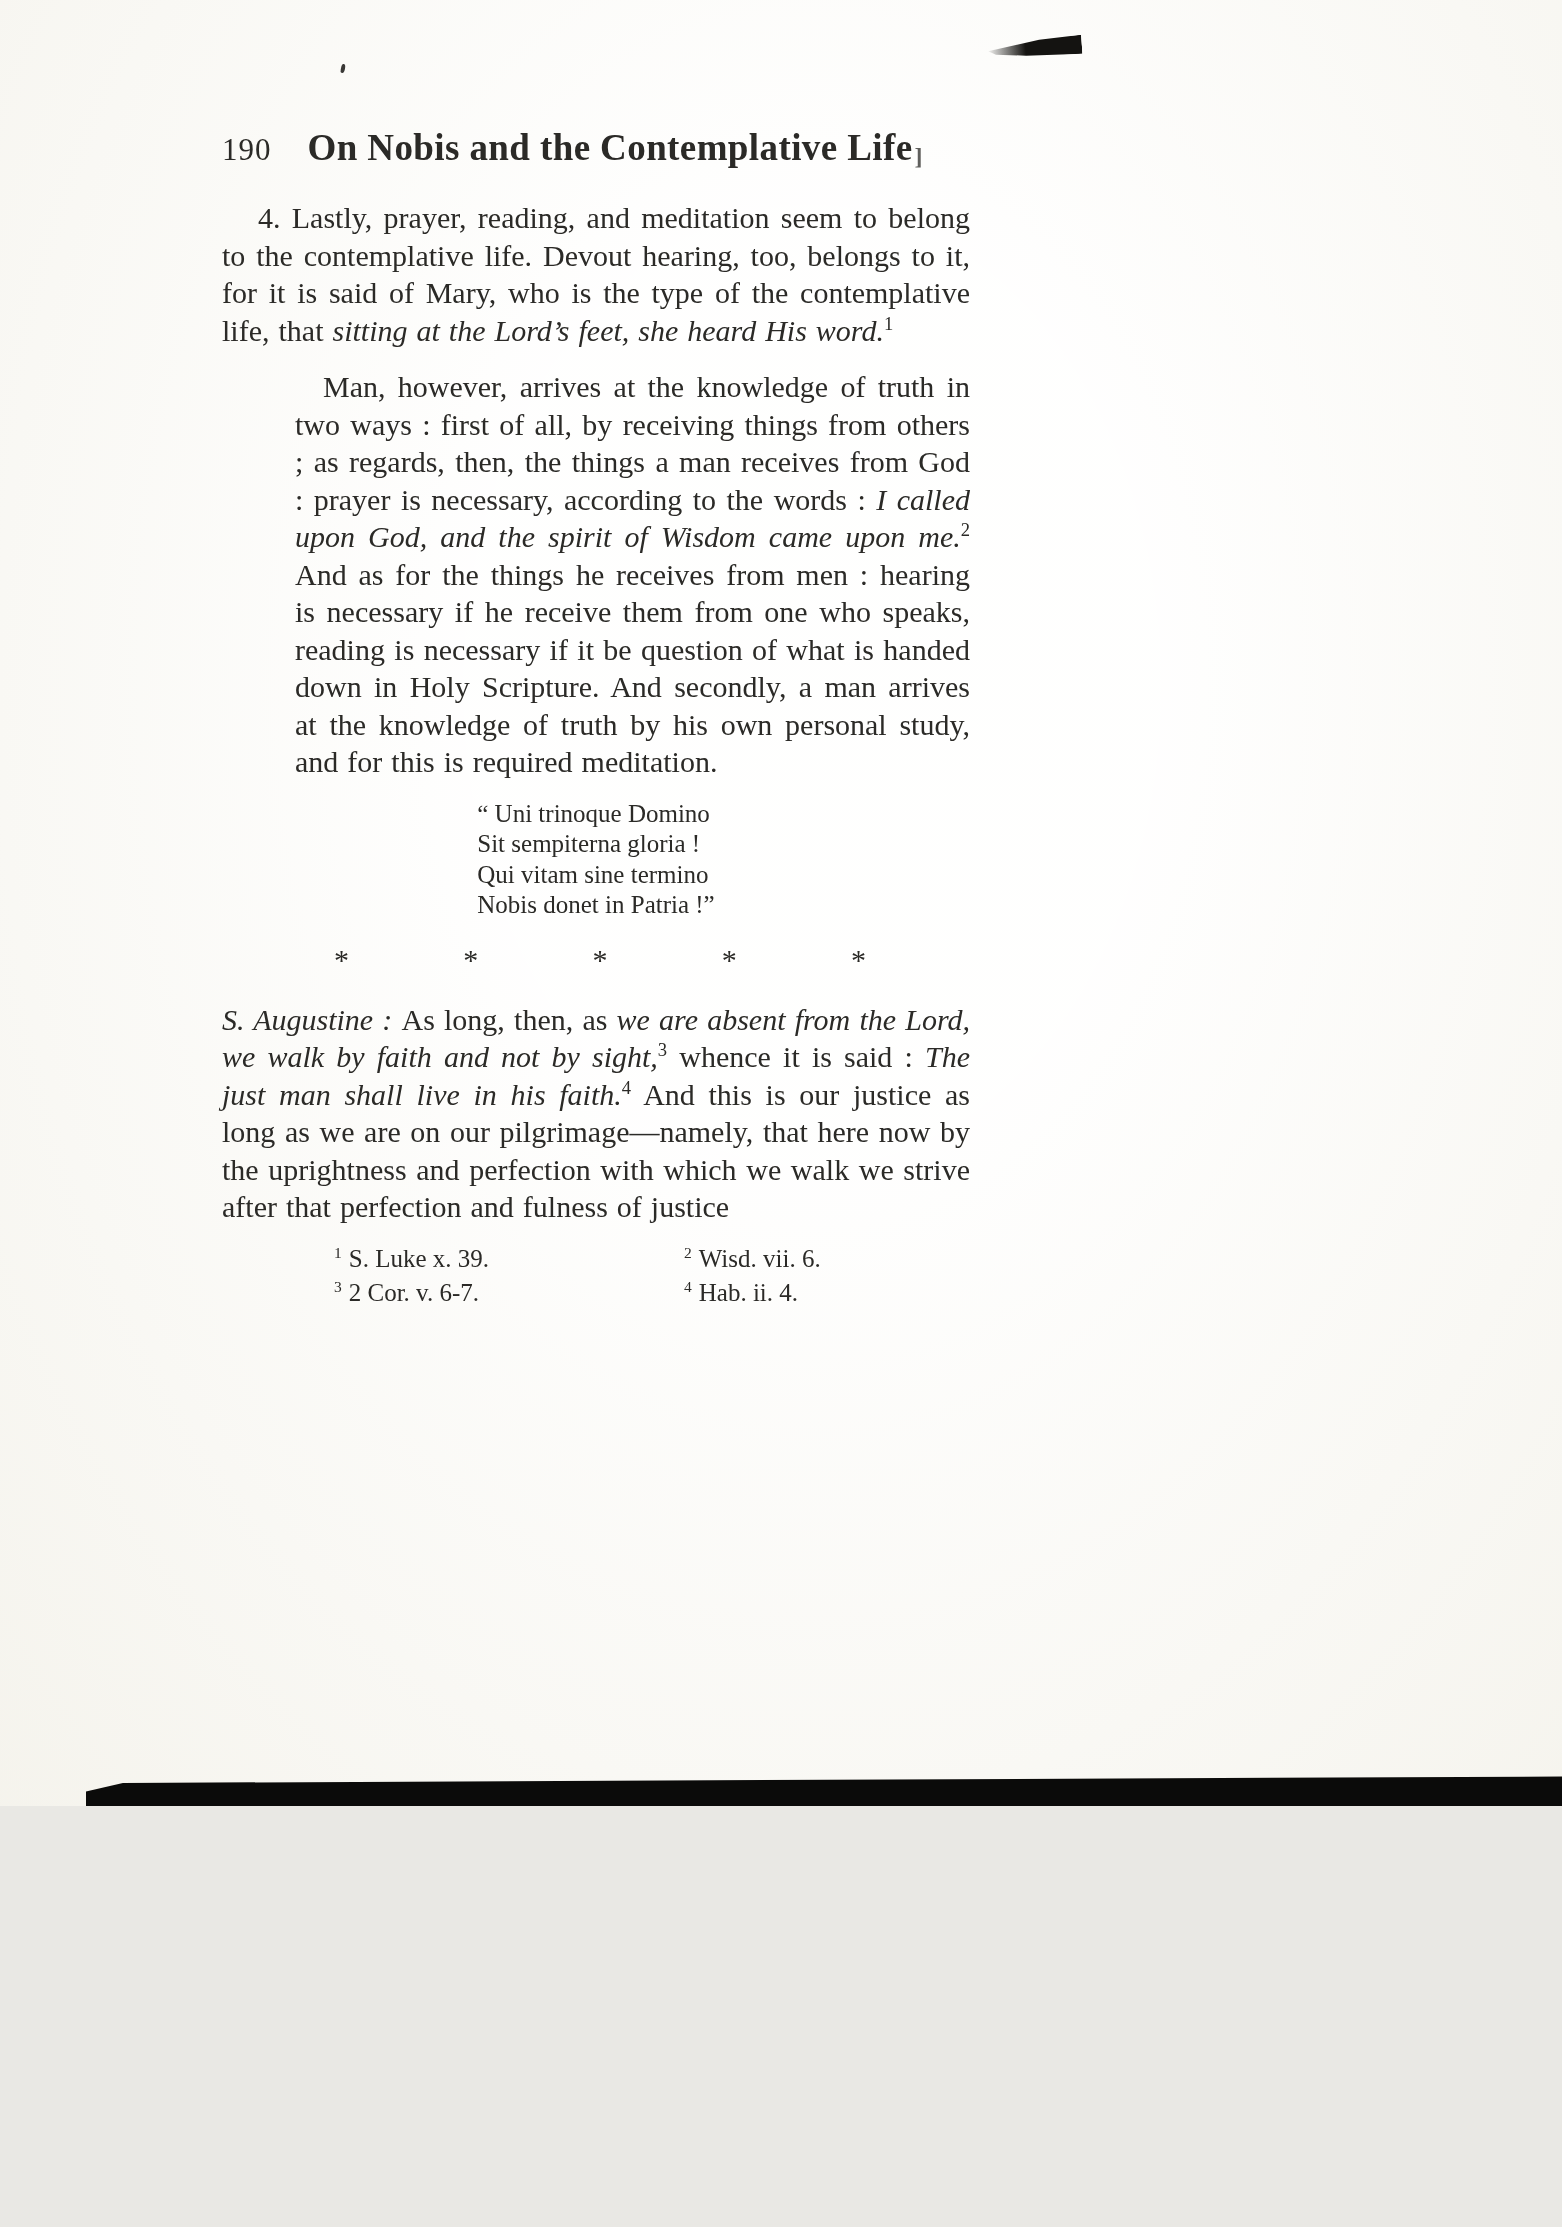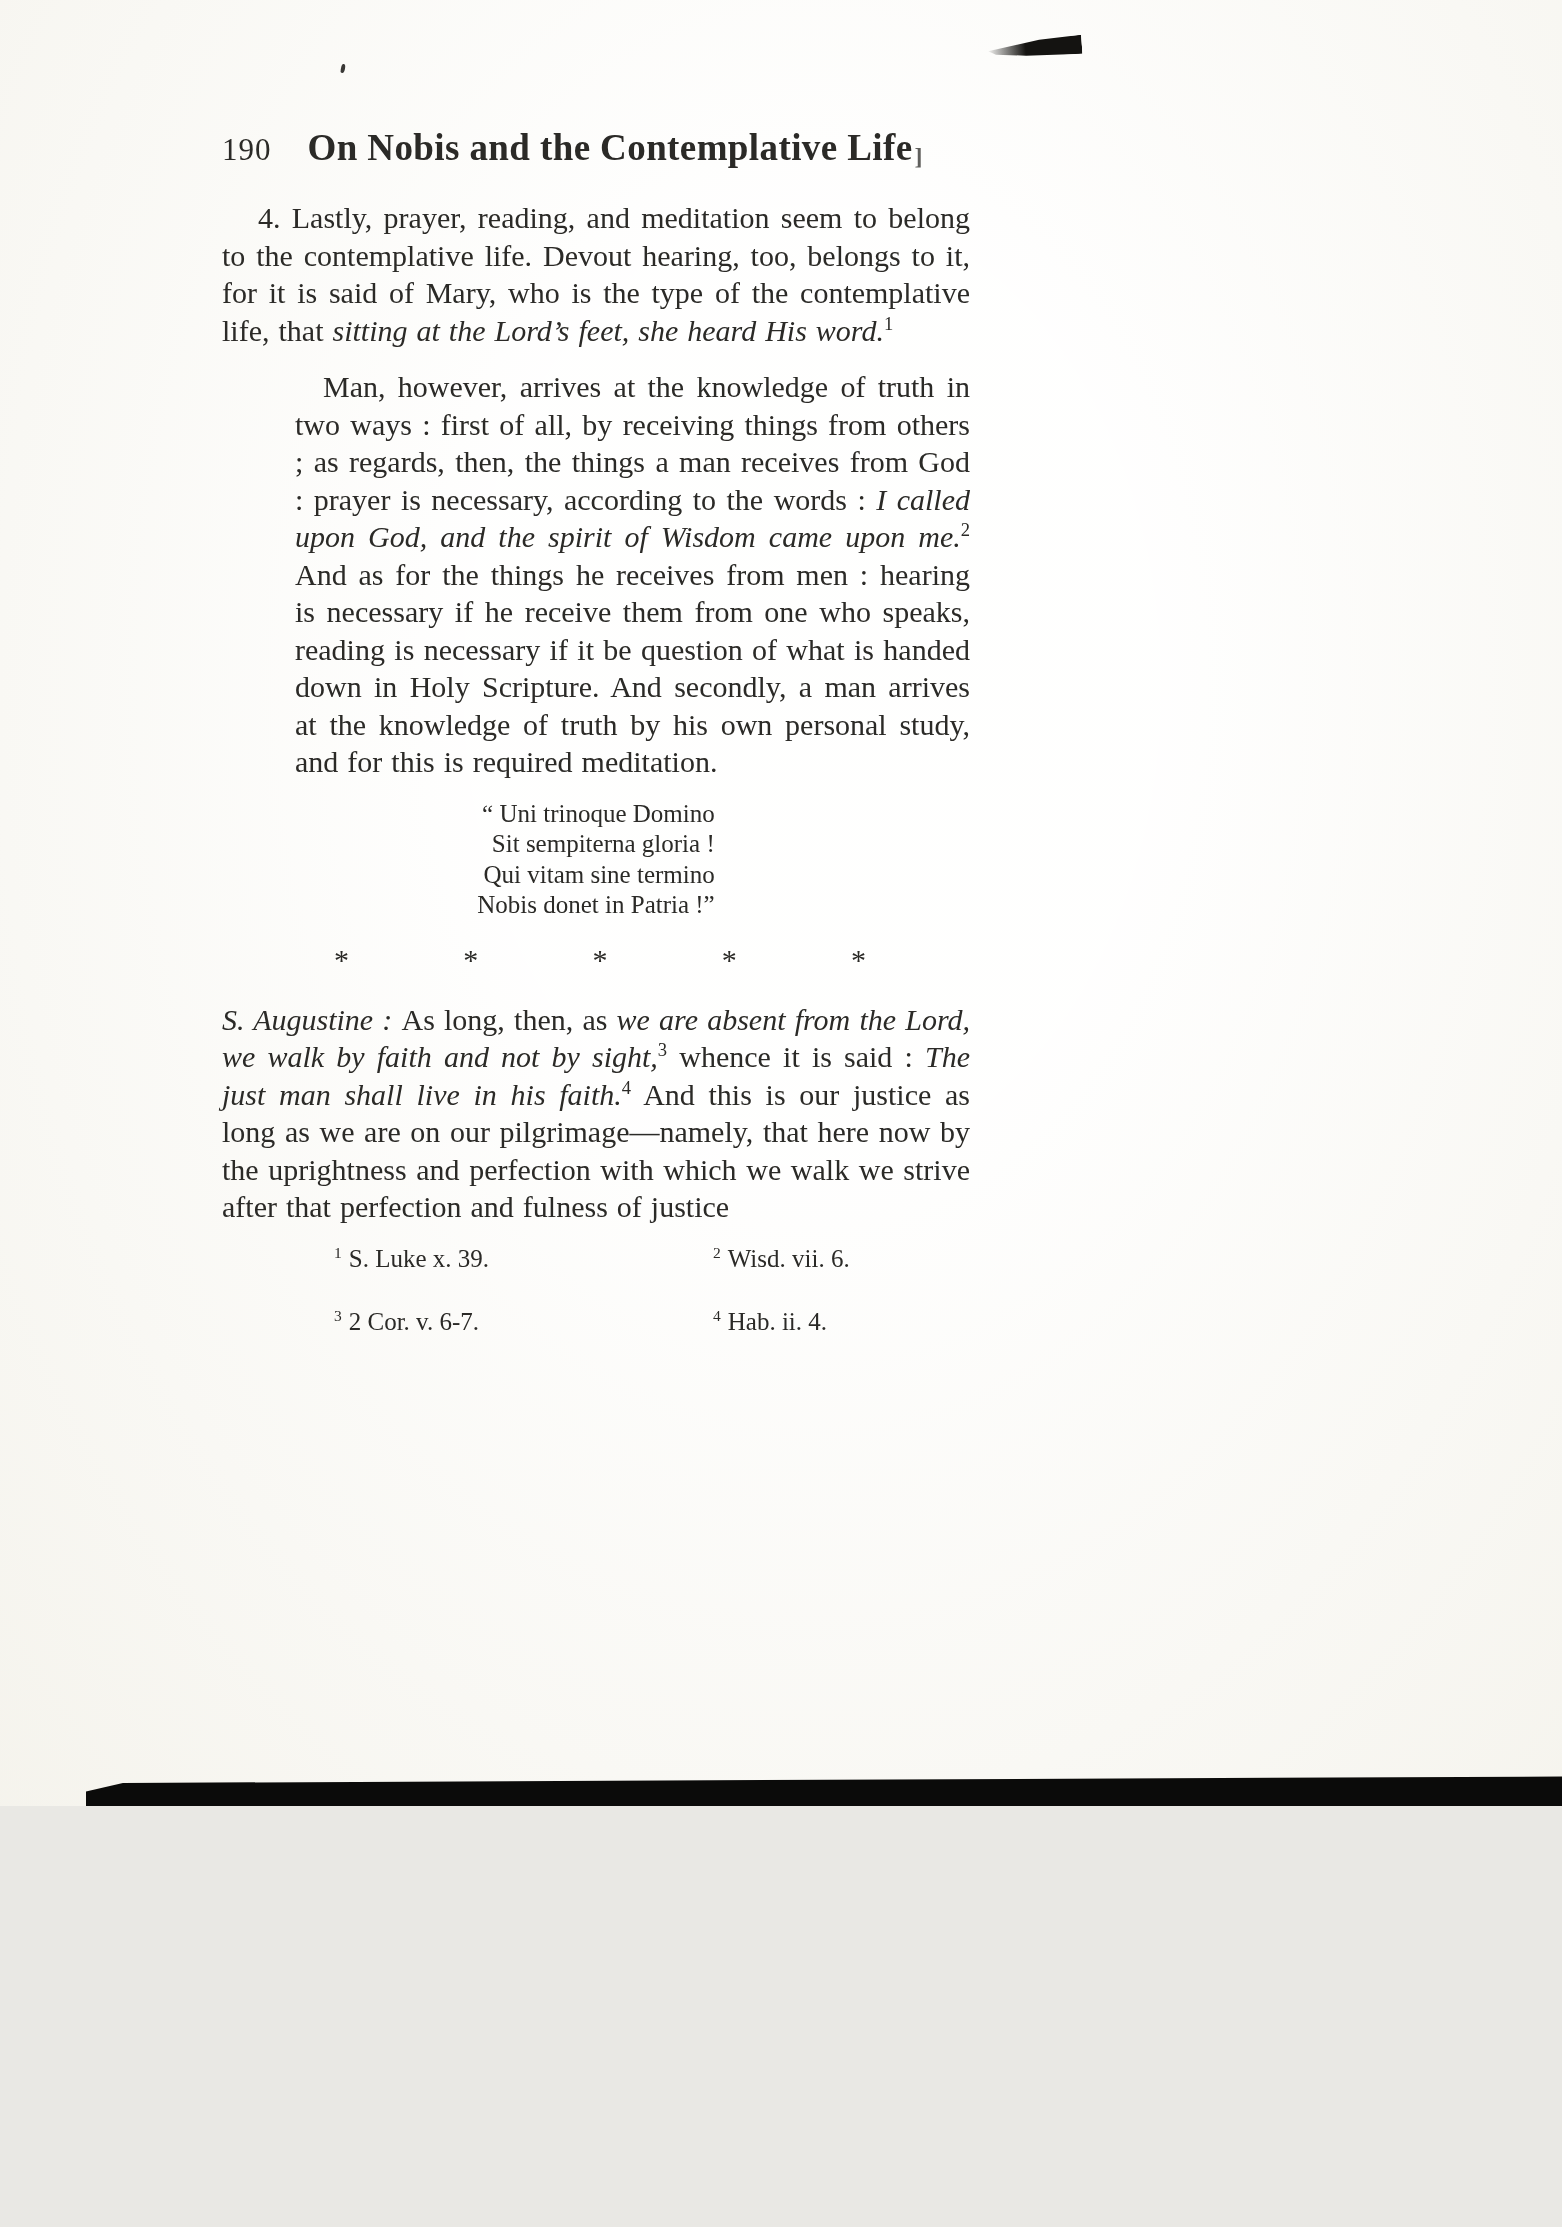--- a/index.html
+++ b/index.html
@@ -61,39 +61,38 @@
   }
   .blockquote{
     margin:19px 0 0 73px;
     text-indent:28px;
   }
   .verse{
     margin:18px auto 0;
     width:fit-content;
     font-size:25px;
     line-height:30.5px;
-    text-align:right;
+    text-align:left;
   }
   .asterisk-row{
     display:flex;
     justify-content:space-between;
     width:532px;
     margin:22px 0 0 112px;
     font-size:30px;
   }
   .para-augustine{
     margin-top:24px;
   }
   .footnotes{
     margin:16px 0 0 112px;
     display:grid;
     grid-template-columns:350px auto;
     font-size:25px;
     line-height:34px;
-    gap:29px;
   }
   .footnote .fn-text{ margin-left:7px; }
   sup{
     font-size:.62em;
     line-height:0;
     vertical-align:super;
   }
   .it{ font-style:italic; }
   .corner-mark{
     position:absolute;

